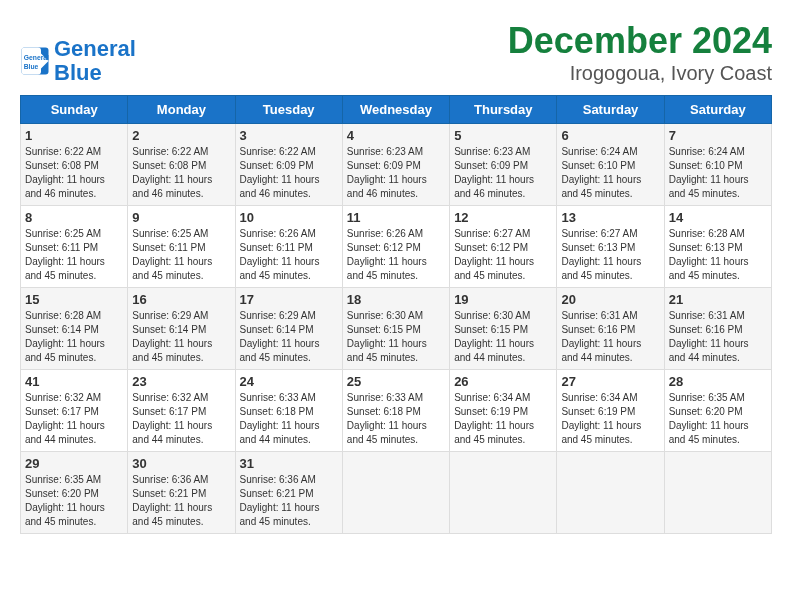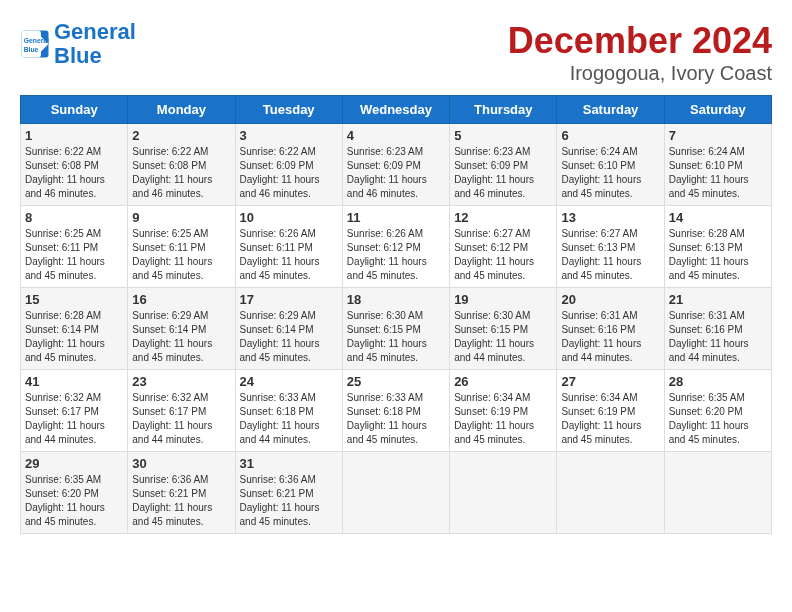--- a/index.html
+++ b/index.html
@@ -6,21 +6,21 @@
     body {
       font-family: Arial, sans-serif;
       background: #fff;
       width: 792px;
       min-height: 612px;
       padding: 20px;
     }
     .header-area {
       display: flex;
       justify-content: space-between;
-      align-items: flex-start;
+      align-items: flex-end;
       margin-bottom: 10px;
     }
     .logo {
       display: flex;
       align-items: center;
     }
     .logo-text {
       font-size: 22px;
       font-weight: bold;
       color: #333;
@@ -33,21 +33,21 @@
       width: 30px;
       height: 30px;
       margin-right: 4px;
     }
     .title-area {
       text-align: right;
     }
     .month-title {
       font-size: 36px;
       font-weight: bold;
-      color: #b91c1c;
+      color: #15803d;
     }
     .location-title {
       font-size: 20px;
       color: #555;
     }
     table {
       width: 100%;
       border-collapse: collapse;
       font-size: 11px;
     }

